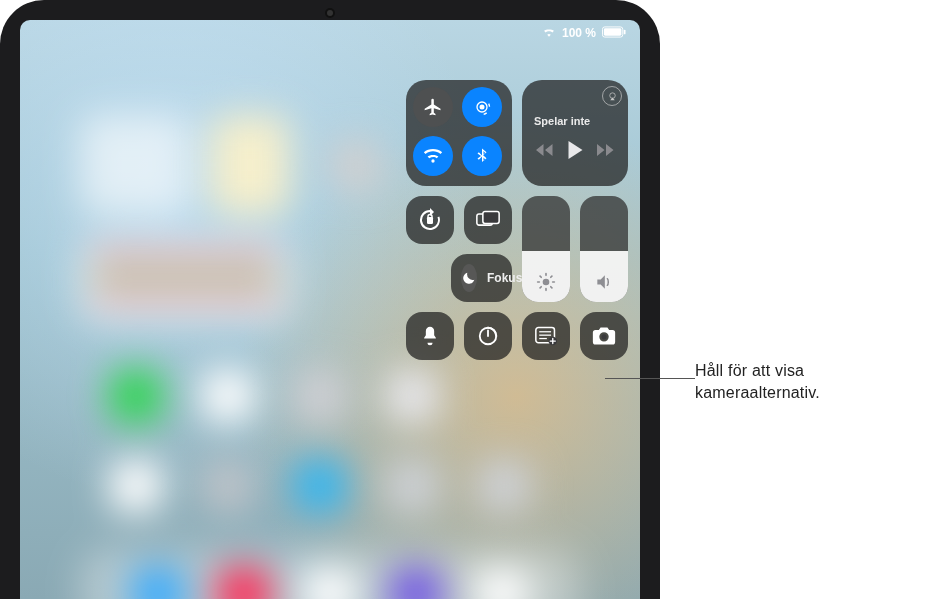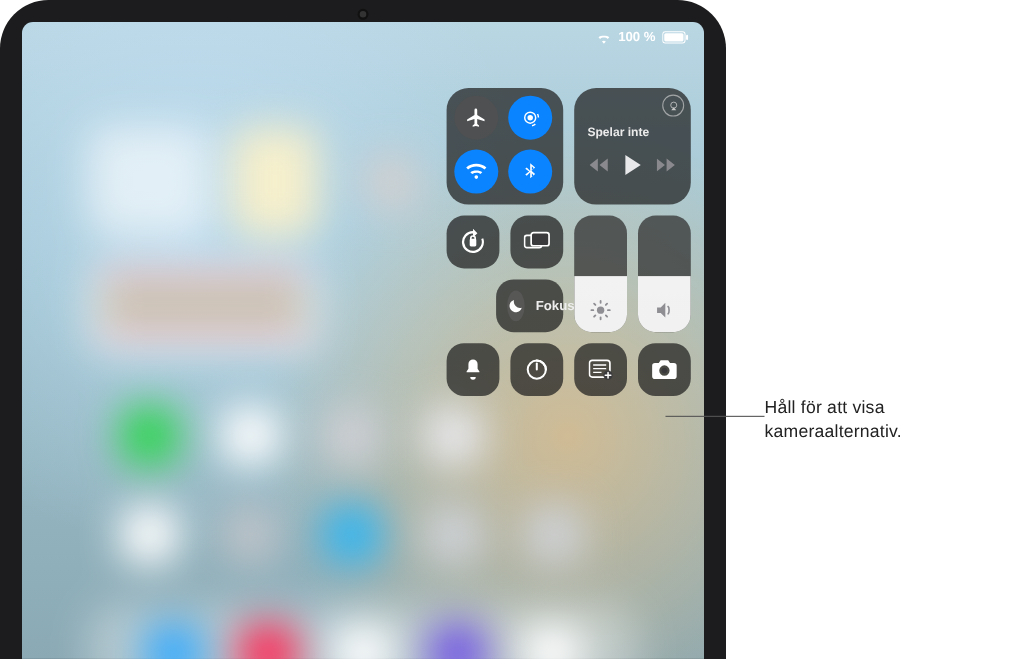--- a/index.html
+++ b/index.html
@@ -23,21 +23,21 @@
   .w2 { left: 190px; top: 95px; width: 80px; height: 100px; background: #f5efcf; }
   .w3 { left: 60px; top: 220px; width: 210px; height: 80px; background: rgba(255,255,255,0.7); }
   .stripe { position: absolute; left: 12px; right: 12px; height: 10px; border-radius: 3px; }
   .sr { background: rgba(214,58,70,0.7); }
   .sg { background: rgba(70,180,70,0.6); }
   .app-row { position: absolute; display: flex; gap: 40px; }
   .app-ico { width: 52px; height: 52px; border-radius: 14px; }
   .dock { position: absolute; left: 50%; transform: translateX(-50%); bottom: -40px; width: 500px; height: 90px; background: rgba(255,255,255,0.35); border-radius: 28px; display: flex; align-items: center; justify-content: center; gap: 34px; }
 
   
-  .status { position: absolute; top: 6px; right: 14px; display: flex; align-items: flex-end; gap: 6px; color: #fff; font-size: 12px; font-weight: 600; z-index: 5; }
+  .status { position: absolute; top: 6px; right: 14px; display: flex; align-items: flex-start; gap: 6px; color: #fff; font-size: 12px; font-weight: 600; z-index: 5; }
   .wifi-mini svg, .batt svg { display: block; }
 
   
   .cc { position: absolute; top: 60px; right: 12px; width: 222px; z-index: 10; display: grid; grid-template-columns: repeat(4, 48px); grid-auto-rows: 48px; gap: 10px; }
   .module { background: rgba(30,30,30,0.72); border-radius: 16px; display: flex; align-items: center; justify-content: center; }
   .mod-2x2 { grid-column: span 2; grid-row: span 2; border-radius: 20px; }
   .mod-2x1 { grid-column: span 2; margin-left: 45px; }
   .mod-1x2 { grid-row: span 2; }
   .mod-1x1 {}
 

